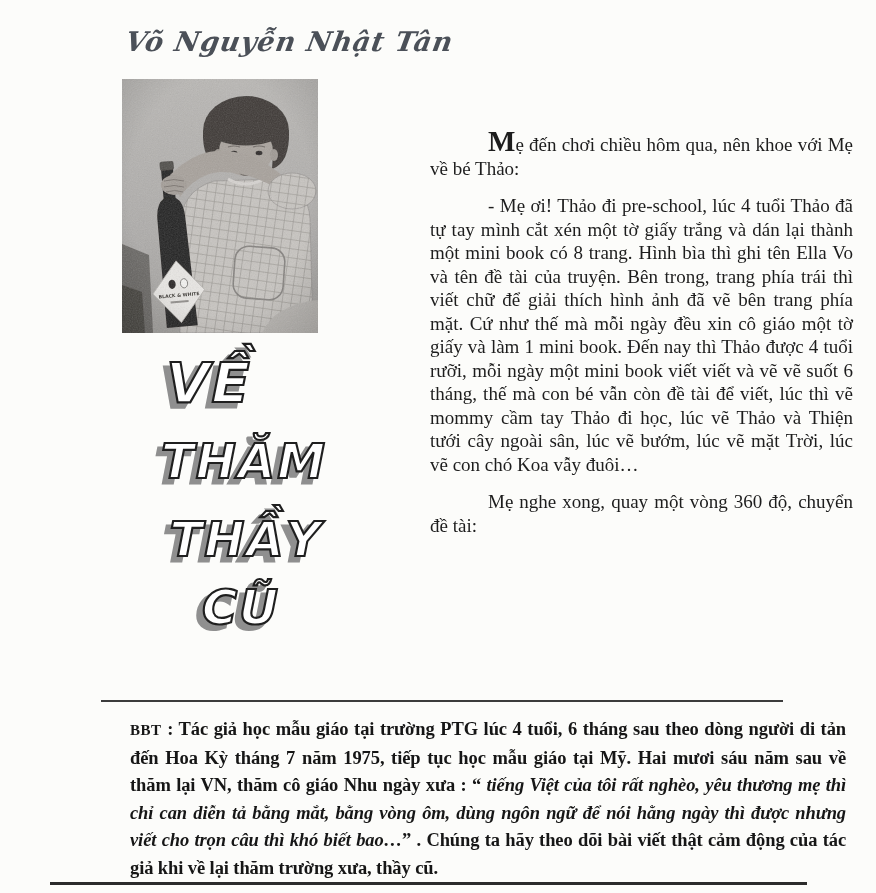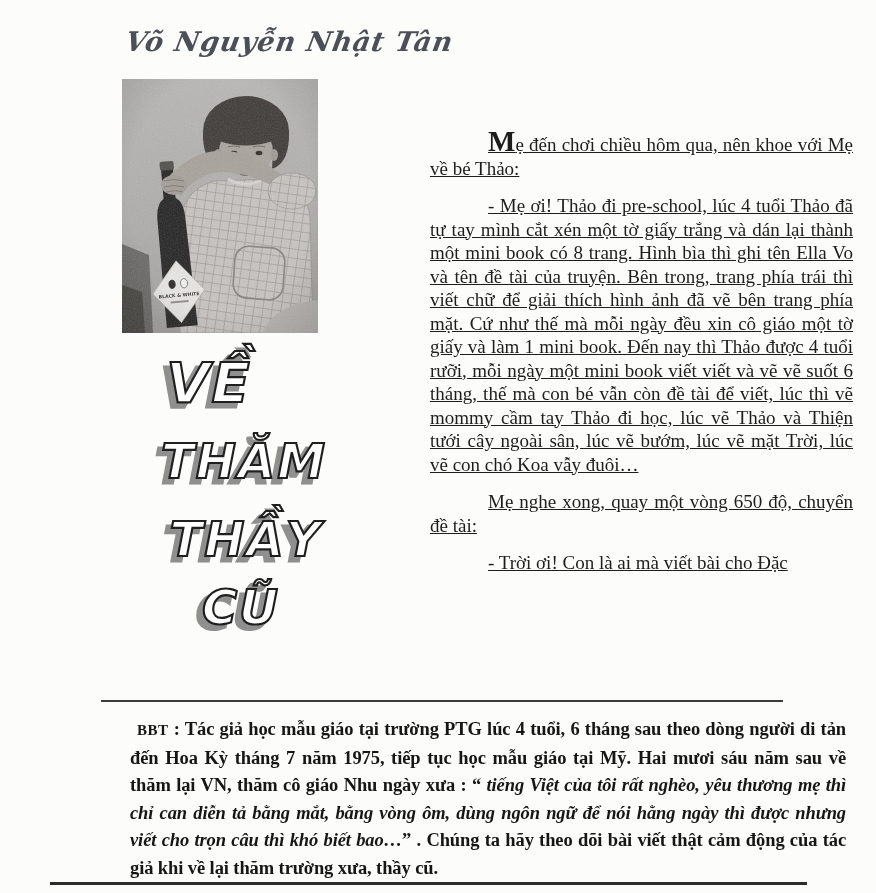--- a/index.html
+++ b/index.html
@@ -29,32 +29,31 @@
   .vtitle text{
     font-family:"DejaVu Sans",sans-serif;
     font-weight:bold;font-style:italic;
     text-anchor:middle;letter-spacing:2px;
   }
   
   .body-col{
     position:absolute;left:430px;top:127px;width:423px;
     font-size:19px;line-height:23.5px;
     text-align:justify;
-    text-decoration:underline;
   }
   .body-col p{margin:0 0 14px 0;text-indent:58px;}
   .dropcap{font-size:29px;font-weight:bold;line-height:1;}
   
   .sep{position:absolute;left:101px;top:700px;width:682px;height:2px;background:#3c3c3c;}
   .footer{
     position:absolute;left:130px;top:716px;width:716px;
     font-size:18.5px;line-height:27.5px;font-weight:bold;
     text-align:justify;color:#161616;letter-spacing:-0.1px;
   }
-  .bbt{font-size:15px;letter-spacing:.5px;margin-left:7px;}
+  .bbt{font-size:15px;letter-spacing:.5px;}
   .q{font-style:italic;}
   .bottom-rule{position:absolute;left:50px;top:882px;width:757px;height:3px;background:#2b2b2b;}
 </style>
 </head>
 <body>
 
 <div class="page">
 
   <div class="signature">Võ Nguyễn Nhật Tân</div>
 
@@ -142,22 +141,21 @@
       <text x="64" y="70" font-size="56">VỀ</text>
       <text x="99" y="146" font-size="48">THĂM</text>
       <text x="101" y="224" font-size="48">THẦY</text>
       <text x="96" y="292" font-size="48">CŨ</text>
     </g>
   </svg>
 
   <div class="body-col">
     <p><span class="dropcap">M</span><span>ẹ đến chơi chiều hôm qua, nên khoe với Mẹ về bé Thảo:</span></p>
     <p>- Mẹ ơi! Thảo đi pre-school, lúc 4 tuổi Thảo đã tự tay mình cắt xén một tờ giấy trắng và dán lại thành một mini book có 8 trang. Hình bìa thì ghi tên Ella Vo và tên đề tài của truyện. Bên trong, trang phía trái thì viết chữ để giải thích hình ảnh đã vẽ bên trang phía mặt. Cứ như thế mà mỗi ngày đều xin cô giáo một tờ giấy và làm 1 mini book. Đến nay thì Thảo được 4 tuổi rưỡi, mỗi ngày một mini book viết viết và vẽ vẽ suốt 6 tháng, thế mà con bé vẫn còn đề tài để viết, lúc thì vẽ mommy cầm tay Thảo đi học, lúc vẽ Thảo và Thiện tưới cây ngoài sân, lúc vẽ bướm, lúc vẽ mặt Trời, lúc vẽ con chó Koa vẫy đuôi…</p>
-    <p>Mẹ nghe xong, quay một vòng 650 độ, chuyển đề tài:</p>
-    <p>- Trời ơi! Con là ai mà viết bài cho Đặc</p>
+    <p>Mẹ nghe xong, quay một vòng 360 độ, chuyển đề tài:</p>
   </div>
 
   <div class="sep"></div>
 
   <div class="footer">
     <span class="bbt">BBT</span><span> : </span><span>Tác giả học mẫu giáo tại trường PTG lúc 4 tuổi, 6 tháng sau theo dòng người di tản đến Hoa Kỳ tháng 7 năm 1975, tiếp tục học mẫu giáo tại Mỹ. Hai mươi sáu năm sau về thăm lại VN, thăm cô giáo Nhu ngày xưa : “ </span><span class="q">tiếng Việt của tôi rất nghèo, yêu thương mẹ thì chỉ can diễn tả bằng mắt, bằng vòng ôm, dùng ngôn ngữ để nói hằng ngày thì được nhưng viết cho trọn câu thì khó biết bao…</span><span>” . Chúng ta hãy theo dõi bài viết thật cảm động của tác giả khi về lại thăm trường xưa, thầy cũ.</span>
   </div>
 
   <div class="bottom-rule"></div>
 </div>

